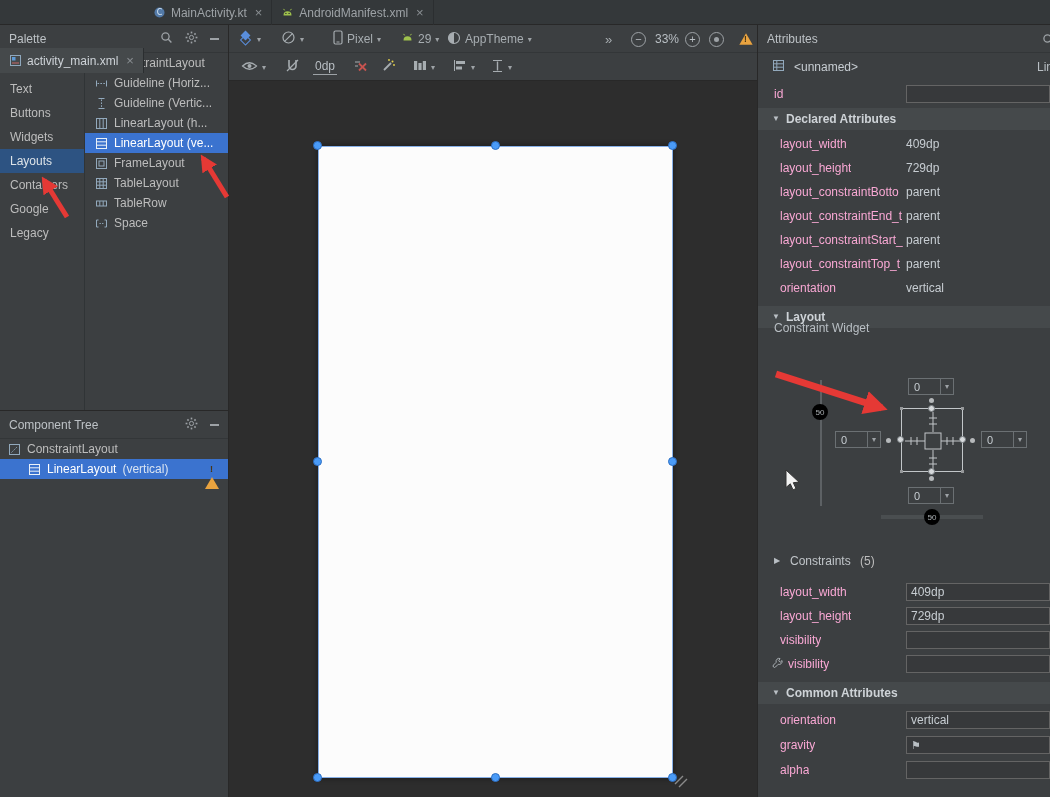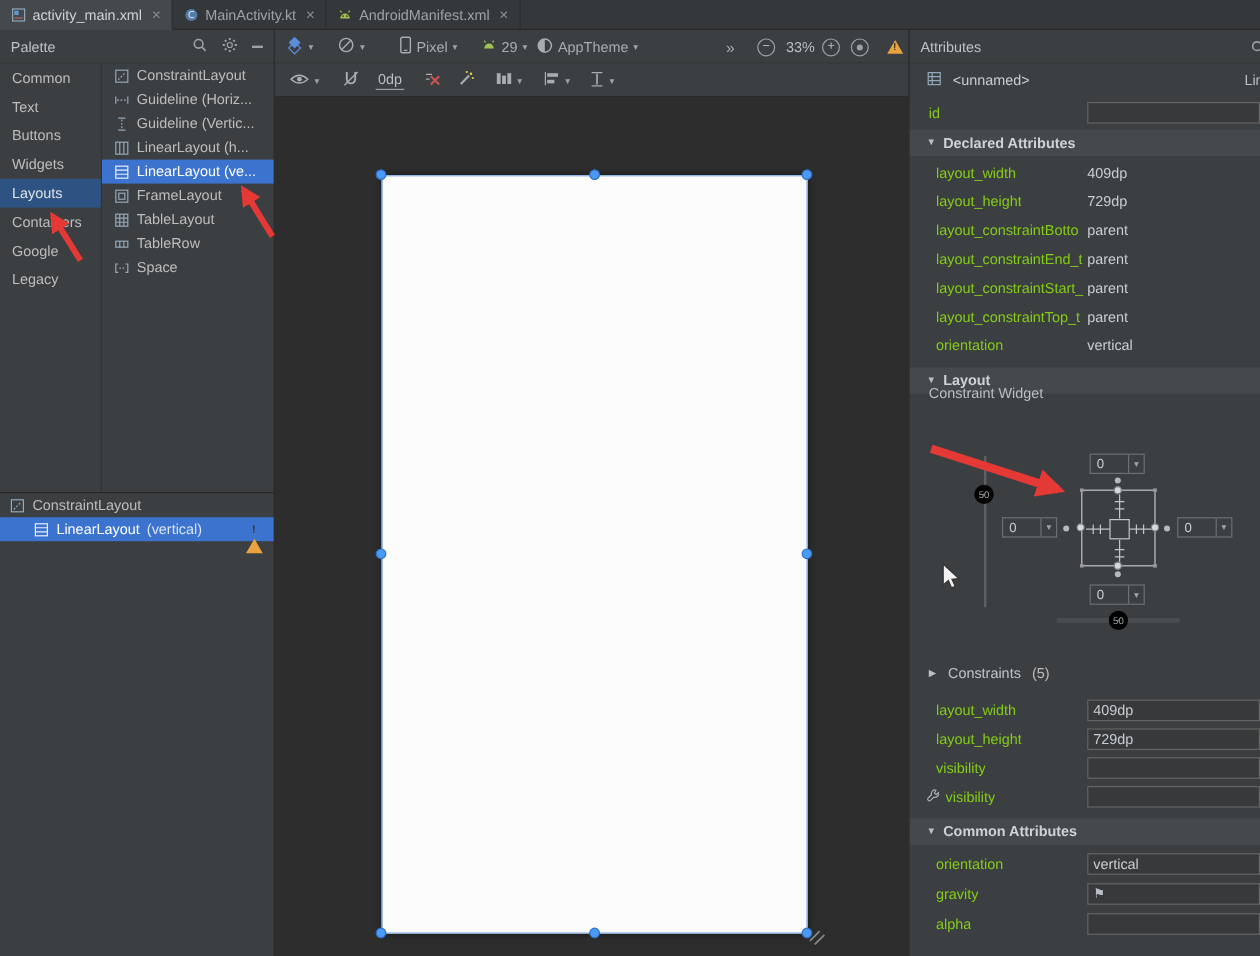--- a/index.html
+++ b/index.html
@@ -9,21 +9,21 @@
     background:#3c3f41; color:#bdbdbd;
     font-family:"Liberation Sans","DejaVu Sans",sans-serif; font-size:12px;
   }
   .abs { position:absolute; }
 
   
   #tabbar { position:absolute; left:0; top:0; width:1050px; height:25px;
     background:#34383a; border-bottom:1px solid #282828; display:flex; z-index:5;}
   .tab { display:flex; align-items:center; gap:5px; padding:0 9px; height:25px;
     border-right:1px solid #2b2e30; color:#9da2a6; cursor:default; }
-  .tab.selected { background:#45494b; color:#ced3d8; }
+  .tab.selected { background:#45494b; color:#ced3d8;margin-top:48px; }
   .tab .tclose { color:#8a8f93; font-size:13px; line-height:13px; margin-left:3px; }
   .ticon { width:13px; height:13px; display:inline-block; }
 
   
   .panel-header { height:28px; display:flex; align-items:center; padding:0 9px;
     color:#bdc2c6; border-bottom:1px solid #333638; position:relative; }
   .panel-header .title { flex:1; }
   .hicons { display:flex; align-items:center; gap:12px; }
   .minbar { width:9px; height:2px; background:#9da2a6; display:inline-block; }
 
@@ -78,21 +78,21 @@
   #canvas { position:absolute; left:89px; top:65px; width:355px; height:632px;
     background:#fcfcfc; border:1px solid #87b0e8; box-shadow:0 0 6px rgba(0,0,0,0.45); }
   .handle { position:absolute; width:9px; height:9px; border-radius:50%;
     background:#4a9bf7; border:1px solid #2d6fc4; }
 
   
   #attrs { position:absolute; left:757px; top:25px; width:293px; height:772px;
     background:#3c3f41; border-left:1px solid #282828; overflow:hidden; }
   #attrs .panel-header .search-right { position:absolute; right:-5px; top:8px; }
   .arow { position:absolute; left:0; right:0; height:24px; }
-  .aname { position:absolute; left:22px; top:5px; color:#84cc16; white-space:nowrap;
+  .aname { position:absolute; left:22px; top:5px; color:#f9a8d4; white-space:nowrap;
     max-width:124px; overflow:hidden; }
   .avalue { position:absolute; left:148px; top:5px; color:#c7cdd2; white-space:nowrap; }
   .afield { position:absolute; left:148px; right:0; top:3px; height:18px;
     background:#37393b; border:1px solid #646464; color:#c7cdd2;
     font-family:"Liberation Sans","DejaVu Sans",sans-serif; font-size:12px; padding:0 4px; }
   .dfield { position:absolute; left:148px; right:0; top:3px; height:18px;
     background:#37393b; border:1px solid #646464; color:#c7cdd2; display:flex;
     align-items:center; padding:0 4px; gap:4px; }
   .section-h { position:absolute; left:0; right:0; height:22px; background:#45494b;
     color:#ced3d7; font-weight:bold; line-height:22px; }
@@ -432,20 +432,43 @@
     <span class="handle" style="left:349px; top:-6px"></span>
     <span class="handle" style="left:-6px; top:310px"></span>
     <span class="handle" style="left:349px; top:310px"></span>
     <span class="handle" style="left:-6px; top:626px"></span>
     <span class="handle" style="left:172px; top:626px"></span>
     <span class="handle" style="left:349px; top:626px"></span>
   </div>
 </div>
 
 <div id="ctree">
+  <div class="panel-header">
+    <span class="title">Component Tree</span>
+    <span class="hicons">
+      <span>
+        <svg width="13" height="13" viewBox="0 0 13 13">
+            <g stroke="#9da2a6" fill="none">
+              <circle cx="6.5" cy="6.5" r="2.1"></circle>
+              <g stroke-width="1.6">
+                <line x1="6.5" y1="0.6" x2="6.5" y2="2.4"></line>
+                <line x1="6.5" y1="10.6" x2="6.5" y2="12.4"></line>
+                <line x1="0.6" y1="6.5" x2="2.4" y2="6.5"></line>
+                <line x1="10.6" y1="6.5" x2="12.4" y2="6.5"></line>
+                <line x1="2.4" y1="2.4" x2="3.6" y2="3.6"></line>
+                <line x1="9.4" y1="9.4" x2="10.6" y2="10.6"></line>
+                <line x1="2.4" y1="10.6" x2="3.6" y2="9.4"></line>
+                <line x1="9.4" y1="3.6" x2="10.6" y2="2.4"></line>
+              </g>
+            </g>
+          </svg>
+      </span>
+      <span class="minbar"></span>
+    </span>
+  </div>
   <div class="tree-row" style="padding-left:8px">
     <span class="pi"><svg width="13" height="13" viewBox="0 0 13 13">
           <rect x="1.5" y="1.5" width="10" height="10" fill="none" stroke="currentColor"></rect>
           <path d="M3.5 9.5 L9.5 3.5" stroke="currentColor" fill="none" stroke-dasharray="1.6 1.3"></path>
         </svg></span>
     <span>ConstraintLayout</span>
   </div>
   <div class="tree-row selected" style="padding-left:28px">
     <span class="pi" style="color:#eaf1f8"><svg width="13" height="13" viewBox="0 0 13 13">
           <rect x="1.5" y="1.5" width="10" height="10" fill="none" stroke="currentColor"></rect>

